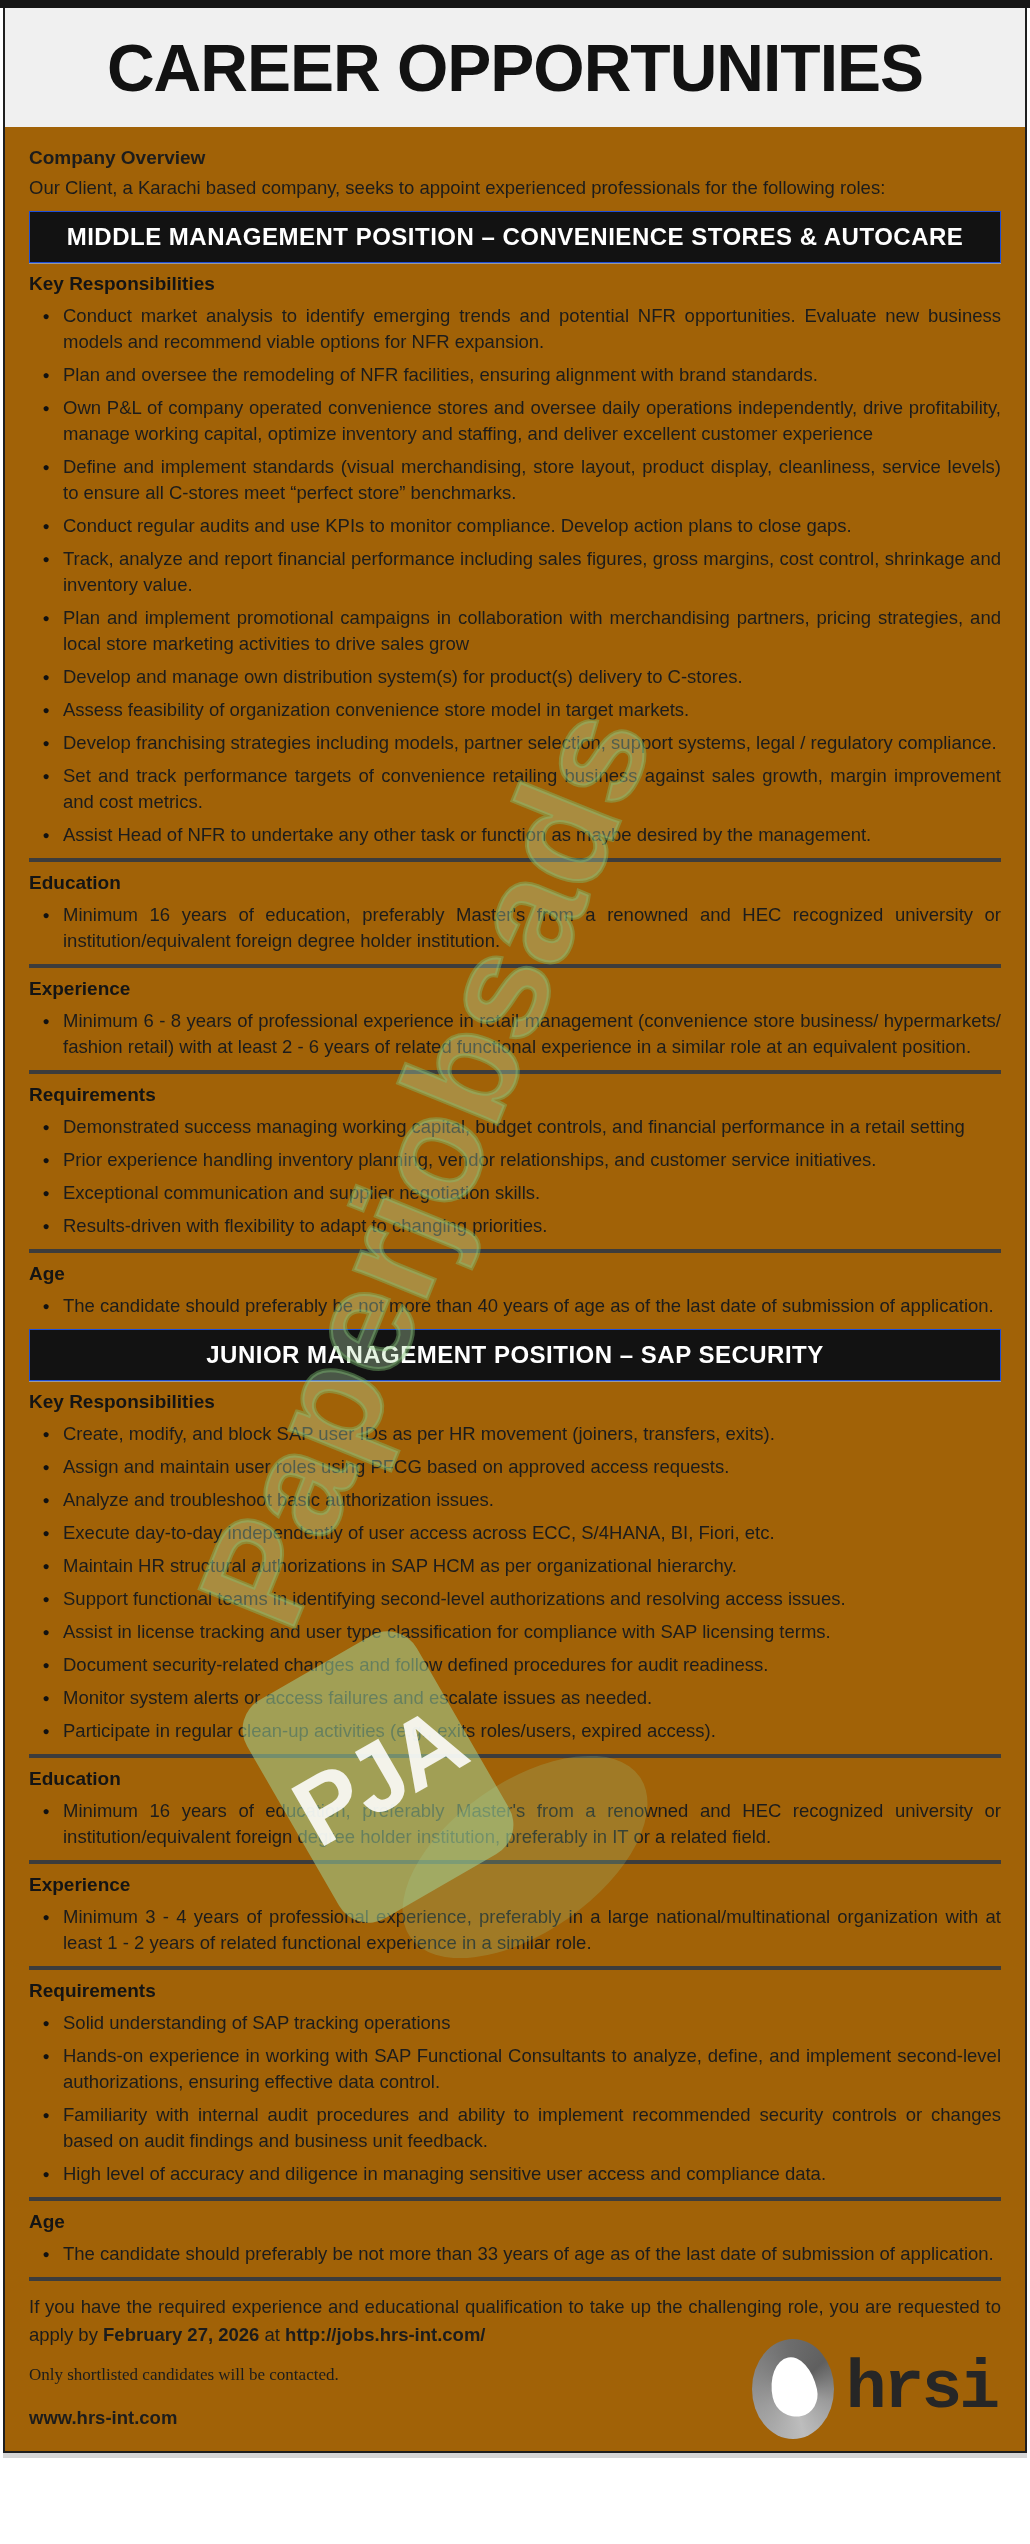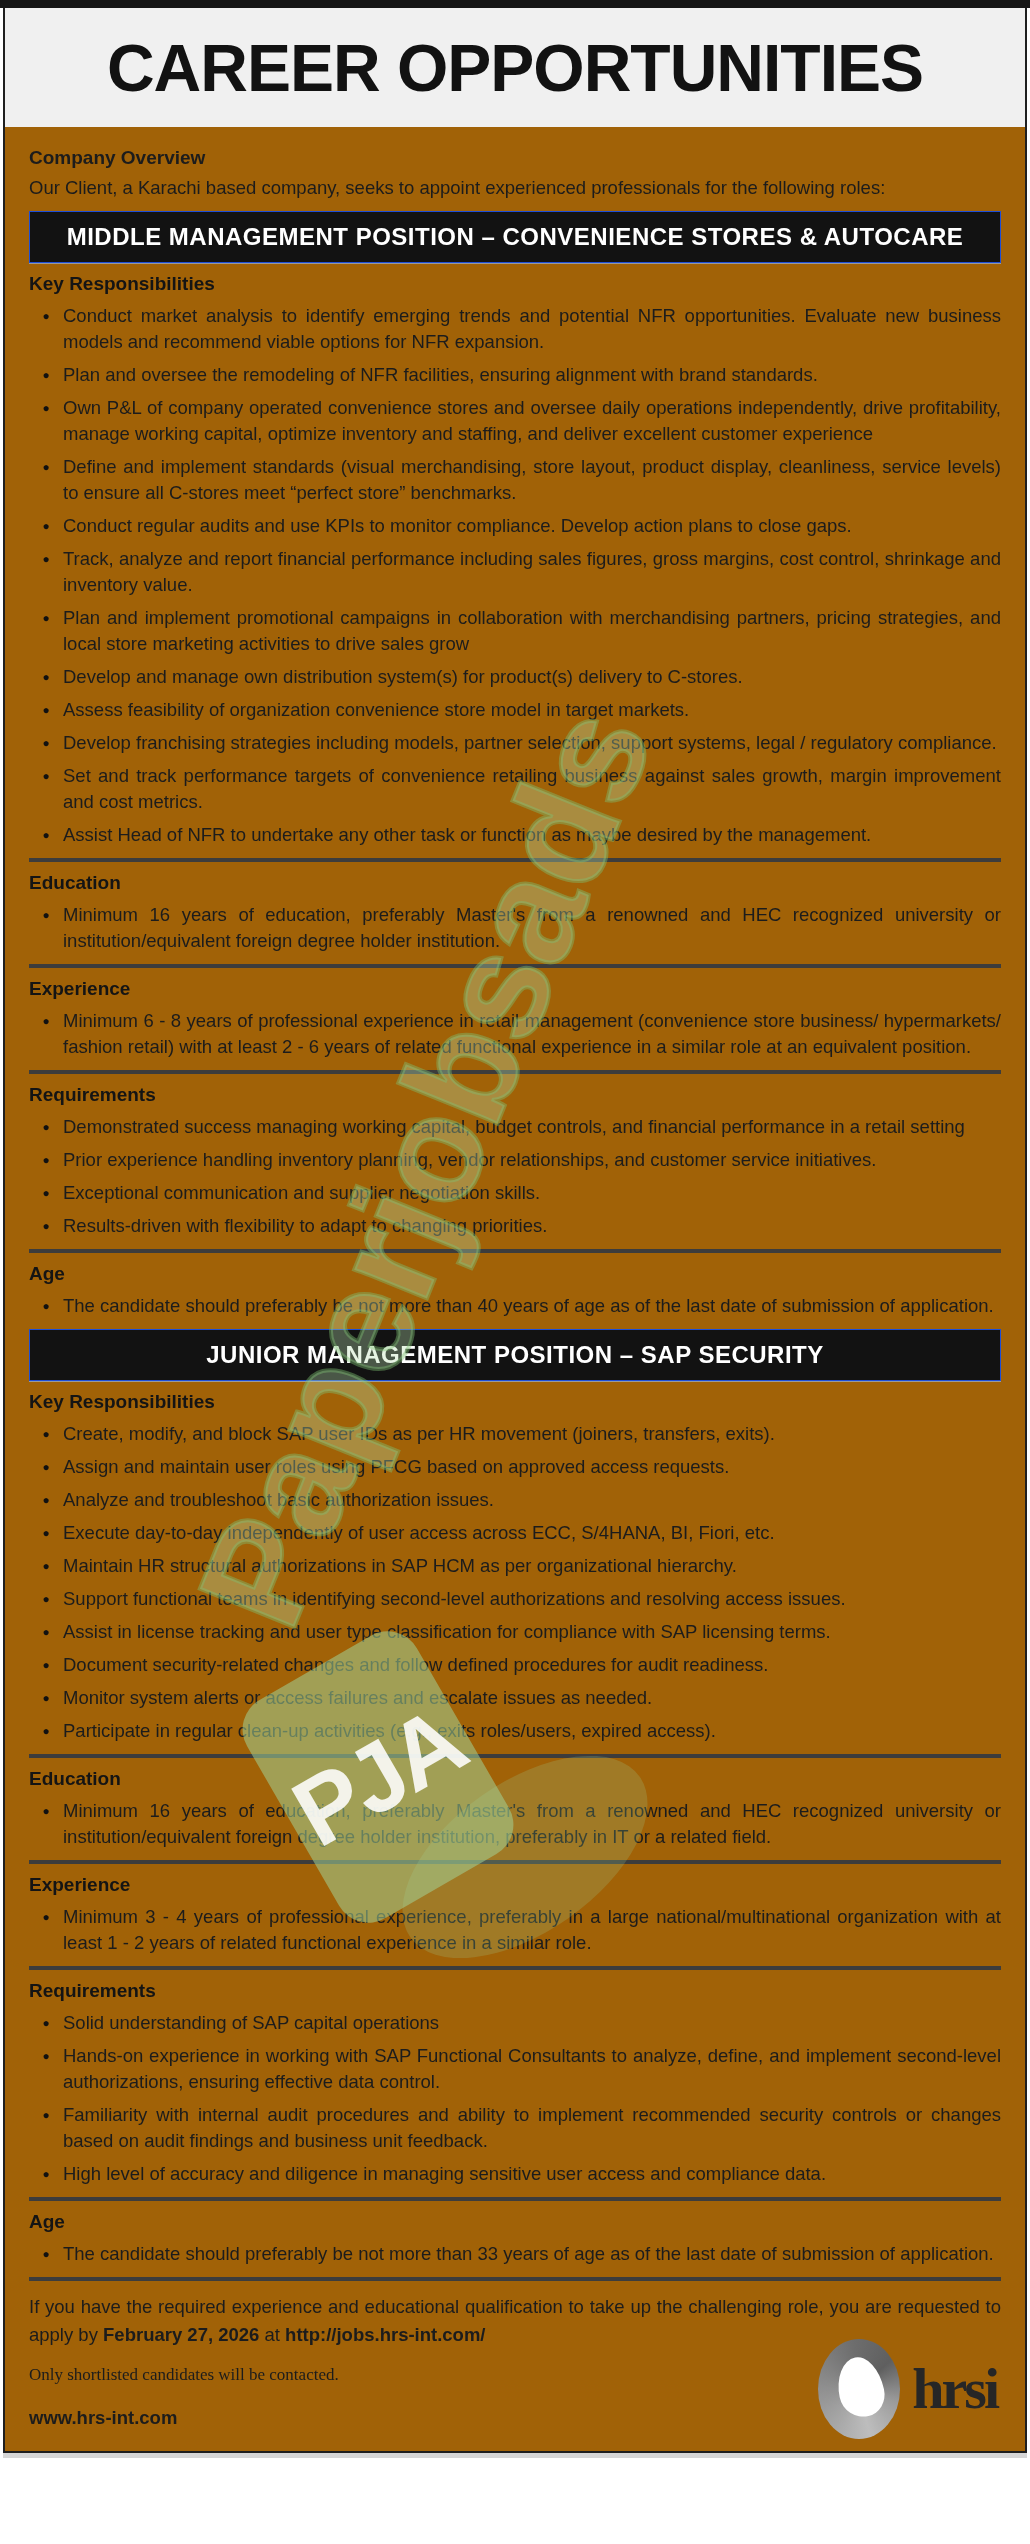--- a/index.html
+++ b/index.html
@@ -34,21 +34,21 @@
   .shortlist { font-size:17px; margin:0 0 22px;font-family:Liberation Serif, serif; }
   .website { font-size:18.5px; font-weight:bold; margin:0 0 6px; }
 
   .hrsi { position:absolute; right:4px; bottom:2px; display:flex; align-items:center; gap:12px; }
   .swirl { width:82px; height:100px; border-radius:50%;
            background:conic-gradient(from 210deg, #a8a8a8, #8b8b8b 20%, #6d6d6d 40%, #5f5f5f 55%, #9b9b9b 72%, #bdbdbd 88%, #a8a8a8);
            position:relative; }
   .swirl::after { content:""; position:absolute; left:24%; top:18%; width:55%; height:60%;
                   background:#ffffff; border-radius:52% 48% 46% 54% / 60% 62% 38% 40%;
                   transform:rotate(-12deg); }
-  .hrsi-word { font-family:Liberation Serif, serif; font-weight:bold; font-size:58px;
+  .hrsi-word { font-family:Liberation Mono, monospace; font-weight:bold; font-size:68px;
                letter-spacing:-3px; color:#262626; line-height:1; }
 
   .wm { position:absolute; pointer-events:none; z-index:5; }
   .wm-text { left:420px; top:1040px; transform:translate(-50%,-50%) rotate(-68deg);
              font-size:148px; font-weight:bold; white-space:nowrap;
              color:rgba(186,222,176,0.34); -webkit-text-stroke:4px rgba(126,192,114,0.42); }
   .wm-badge { left:373px; top:1650px; width:196px; height:252px;
               transform:translate(-50%,-50%) rotate(-30deg);
               background:rgba(163,210,150,0.55); border-radius:34px;
               display:flex; align-items:center; justify-content:center; }
@@ -263,21 +263,21 @@
                 </li>
               </ul>
   </div>
 
   <div>
     <hr class="divider">
     <div class="section-head">Requirements</div>
     <ul class="bullets">
                 <li>
                   <span class="dot">●</span>
-                  <span class="btx">Solid understanding of SAP capital operations</span>
+                  <span class="btx">Solid understanding of SAP tracking operations</span>
                 </li>
                 <li>
                   <span class="dot">●</span>
                   <span class="btx">Hands-on experience in working with SAP Functional Consultants to analyze, define, and implement second-level authorizations, ensuring effective data control.</span>
                 </li>
                 <li>
                   <span class="dot">●</span>
                   <span class="btx">Familiarity with internal audit procedures and ability to implement recommended security controls or changes based on audit findings and business unit feedback.</span>
                 </li>
                 <li>

